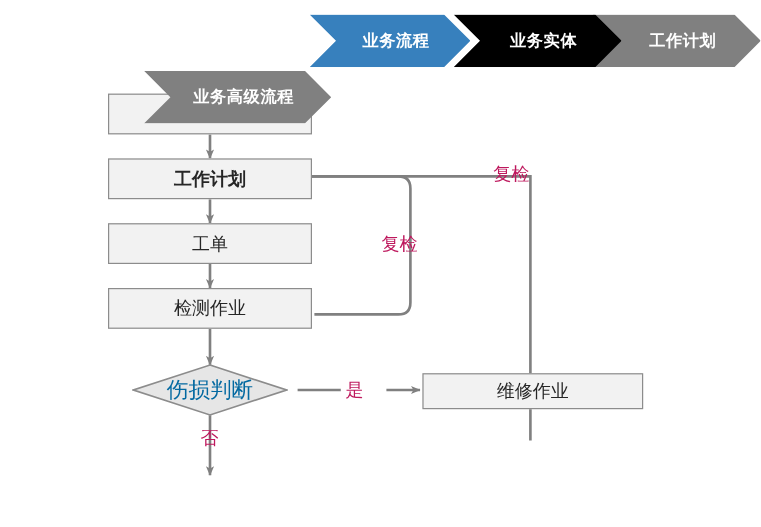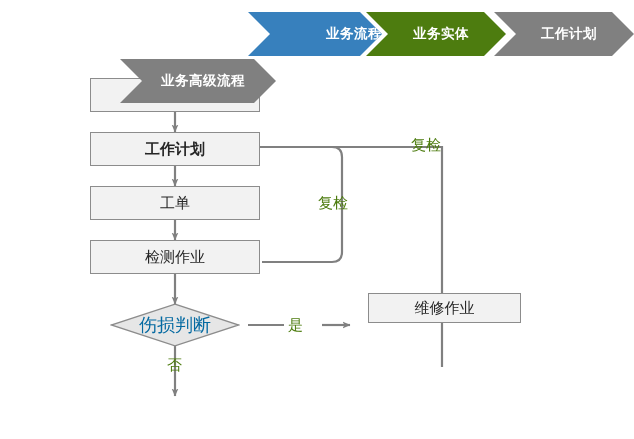--- a/index.html
+++ b/index.html
@@ -73,21 +73,21 @@
   }
   .diamond-label {
     position: relative;
     z-index: 2;
     color: #0369a1;
     font-size: 18px;
     white-space: nowrap;
   }
   .edge-label {
     position: absolute;
-    color: #4d7c0f;
+    color: #be185d;
     font-size: 15px;
     white-space: nowrap;
   }
   svg.wires {
     position: absolute;
     left: 0;
     top: 0;
     width: 634px;
     height: 383px;
     overflow: visible;
@@ -98,25 +98,25 @@
 
 <div id="stage">
 
   <div id="breadcrumb">
 
 
     <div class="chev" id="chev1" style="left: 120px; width: 156px; background: rgb(128, 128, 128); z-index: 4; margin-top: 47px;">
       <span>业务高级流程</span>
     </div>
 
-    <div class="chev" id="chev2" style="left: 248px; width: 134px; background: rgb(55, 128, 189); z-index: 10; justify-content: flex-end;">
+    <div class="chev" id="chev2" style="left: 258px; width: 134px; background: rgb(55, 128, 189); z-index: 10;">
       <span>业务流程</span>
     </div>
 
-    <div class="chev" id="chev3" style="left: 366px; width: 140px; background: #4d7c0f; z-index: 2; font-family: Liberation Serif, serif;">
+    <div class="chev" id="chev3" style="left: 378px; width: 140px; background: #000000; z-index: 2; font-family: Liberation Serif, serif;">
       <span>业务实体</span>
     </div>
 
     <div class="chev" id="chev4" style="left: 494px; width: 140px; background: rgb(128, 128, 128); z-index: 1;">
       <span>工作计划</span>
     </div>
   </div>
 
   <div id="flow">
 
@@ -163,21 +163,21 @@
       <span>检测作业</span>
     </div>
 
     <div class="diamond-wrap" style="left:110px; top:247px; width:130px; height:44px;">
       <svg width="130" height="44" viewBox="0 0 130 44" style="position:absolute;left:0;top:0;">
         <polygon points="65,1.2 128.8,22 65,42.8 1.2,22" fill="#e6e6e6" stroke="#8c8c8c" stroke-width="1.4"></polygon>
       </svg>
       <span class="diamond-label">伤损判断</span>
     </div>
 
-    <div class="node" style="left:352px; top:237px; width:153px; height:30px;margin-left:16px;">
+    <div class="node" style="left:352px; top:255px; width:184px; height:30px;">
       <span>维修作业</span>
     </div>
 
 
     <div class="edge-label" style="left:411px; top:80px;">
       <span>复检</span>
     </div>
 
     <div class="edge-label" style="left:318px; top:138px;">
       <span>复检</span>

